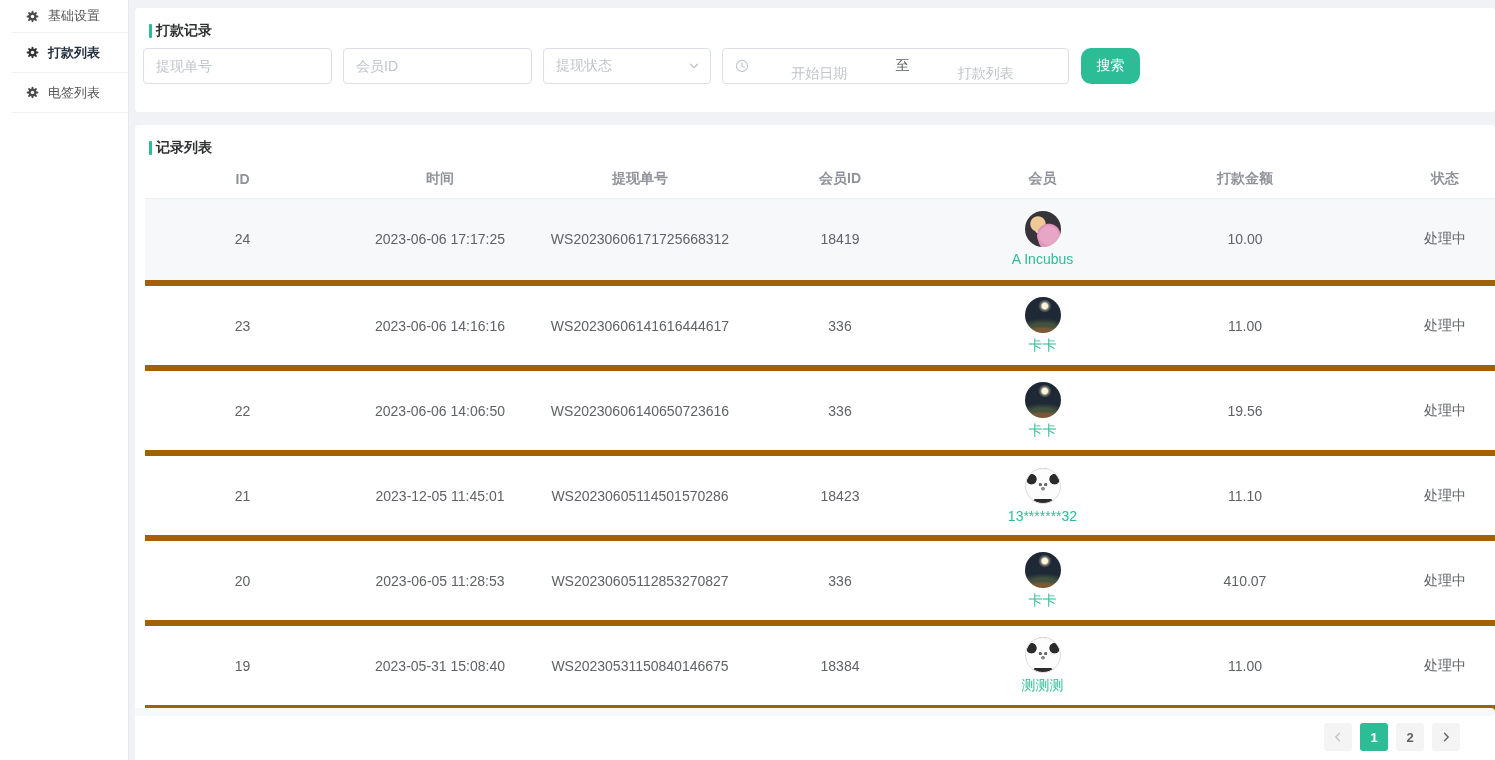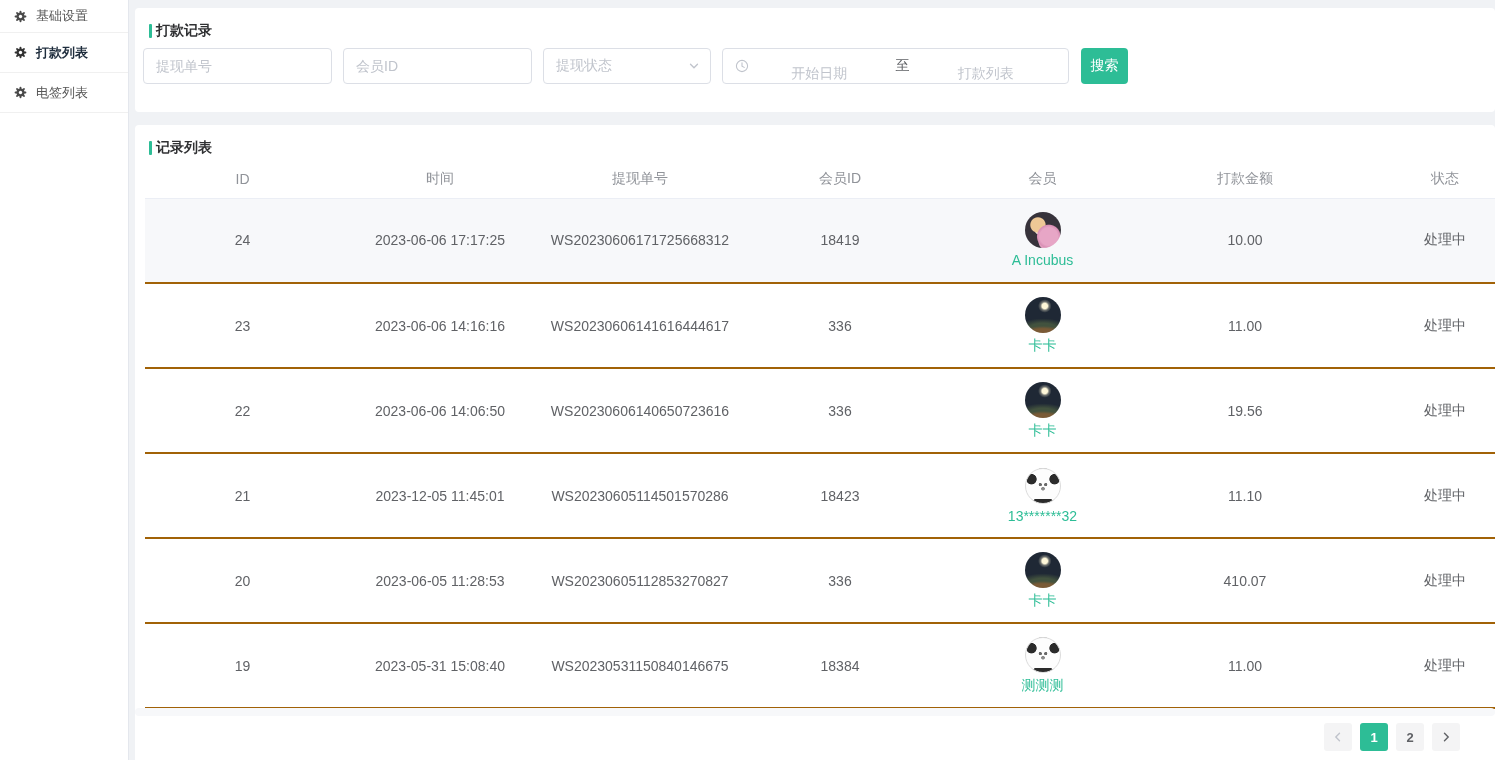--- a/index.html
+++ b/index.html
@@ -7,21 +7,21 @@
   body {
     position:relative;
     background:#f0f2f5;
     font-family:"Liberation Sans","DejaVu Sans",sans-serif;
     overflow:hidden;
     color:#606266;
   }
   
   .sidebar {
     position:absolute; left:0; top:0; width:129px; height:760px;
-    background:#fff; border-right:1px solid #e4e7ed;
+    background:#fff; border-right:1px solid #e4e7ed;padding-left:12px;
   }
   .side-item {
     height:40px; display:flex; align-items:center; gap:9px;
     padding-left:14px; border-bottom:1px solid #f0f0f0;
     font-size:13px; color:#555; cursor:pointer; background:#fff;
   }
   .side-item:first-child { height:33px; }
   .side-item.active { font-weight:bold; color:#1f2d3d; }
   .gear { flex:0 0 auto; }
   
@@ -48,36 +48,36 @@
     justify-content:space-between; padding:0 10px 0 12px; cursor:pointer;
   }
   .sel .ph { color:#c0c4cc; }
   .drange {
     width:347px; margin-right:12px; display:flex; align-items:center; padding:0 12px;
     cursor:pointer;
   }
   .drange .ph { color:#c0c4cc; flex:1; text-align:center;margin-top:16px; }
   .drange .sep { color:#606266; padding:0 6px; }
   .btn-search {
-    width:47px; height:36px; border:none; border-radius:4px;
+    width:59px; height:36px; border:none; border-radius:10px;
     background:var(--accent,#2dbd96); color:#fff; font-size:14px;
     cursor:pointer; font-family:inherit;
   }
   
   .table-wrap { position:absolute; left:0; top:35px; width:1360px; padding-left:10px; overflow:hidden; }
   table { border-collapse:collapse; table-layout:fixed; width:1400px; }
   col.c0{width:195px} col.c1{width:200px} col.c2{width:200px} col.c3{width:200px}
   col.c4{width:205px} col.c5{width:200px} col.c6{width:200px}
   th {
-    height:38px; font-size:14px; font-weight:normal; color:#909399;
+    height:38px; font-size:14px; font-weight:bold; color:#909399;
     text-align:center; border-bottom:1px solid #ebeef5; background:#fff;
   }
   td {
     height:85px; font-size:14px; color:#606266; text-align:center;
-    border-bottom:2px solid #a16207; vertical-align:middle;
+    border-bottom:6px solid #a16207; vertical-align:middle;
   }
   tr.hl td { background:#f7f8fa; }
   .avatar {
     width:36px; height:36px; border-radius:50%; margin:0 auto 4px auto;
     background-repeat:no-repeat;
   }
   .avatar-corgi { background:
       radial-gradient(circle at 66% 68%, #e7a6c6 0 26%, #d98fb5 33%, transparent 36%),
       radial-gradient(circle at 58% 84%, #e2a0c0 0 18%, transparent 21%),
       radial-gradient(circle at 36% 36%, #eec896 0 22%, transparent 25%),

